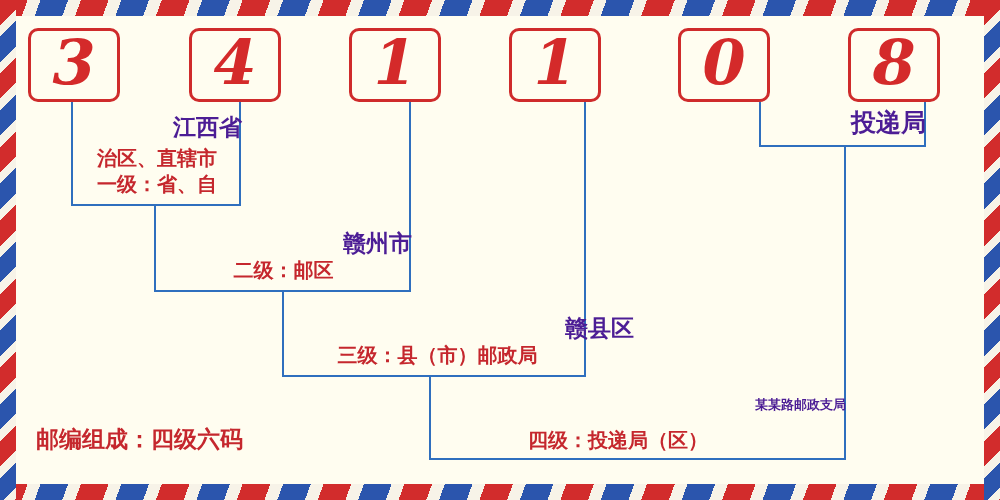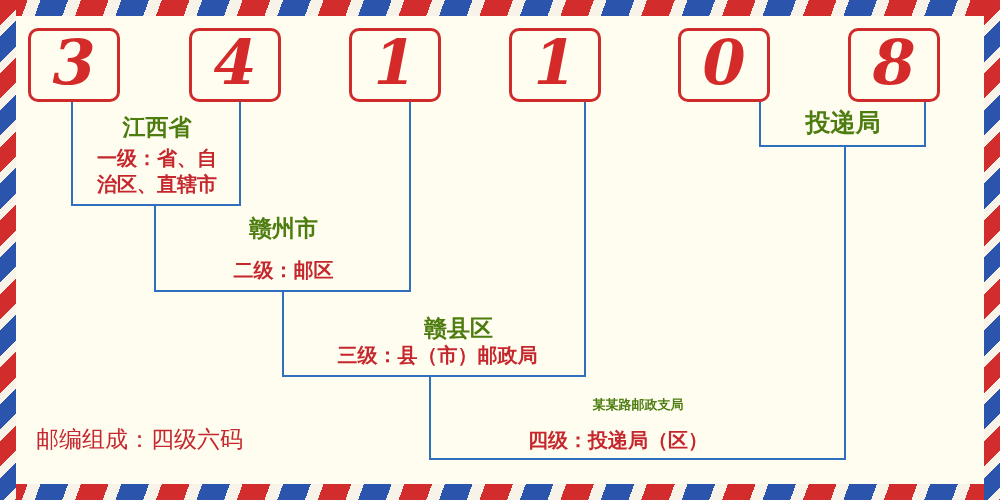--- a/index.html
+++ b/index.html
@@ -43,30 +43,30 @@
     transform:translateY(-2px);
   }
 
   
   .vline,.hline{position:absolute;background:#2f6fbe;}
   .vline{width:2px;}
   .hline{height:2px;}
 
   
   .place{
-    position:absolute;text-align:center;
-    color:#4d7c0f;font-weight:bold;font-size:23px;
+    position:absolute;text-align:right;
+    color:#4c1d95;font-weight:bold;font-size:23px;
   }
   .desc{
     position:absolute;text-align:center;
     color:#c5272d;font-weight:bold;font-size:20px;line-height:1.3;
   }
   .footer-note{
     position:absolute;left:36px;top:424px;
-    color:#c5272d;font-weight:normal;font-size:23px;
+    color:#c5272d;font-weight:bold;font-size:23px;
   }
 </style>
 </head>
 <body>
 
 <div class="canvas">
 
   <div class="strip h top"></div>
   <div class="strip h bottom"></div>
   <div class="strip v left"></div>
@@ -106,25 +106,25 @@
   <div class="vline" style="left:759px;top:102px;height:45px"></div>
   <div class="vline" style="left:924px;top:102px;height:45px"></div>
   <div class="hline" style="left:759px;top:145px;width:167px"></div>
 
   <div class="vline" style="left:429px;top:375px;height:85px"></div>
   <div class="vline" style="left:844px;top:145px;height:315px"></div>
   <div class="hline" style="left:429px;top:458px;width:417px"></div>
 
   <div class="place" style="left:72px;top:112px;width:170px">江西省</div>
   <div class="desc" style="left:58px;top:145px;width:198px">
+    <div>治区、直辖市</div>
     <div>一级：省、自</div>
-    <div>治区、直辖市</div>
   </div>
 
-  <div class="place" style="left:155px;top:213px;width:257px">赣州市</div>
+  <div class="place" style="left:155px;top:228px;width:257px">赣州市</div>
   <div class="desc" style="left:155px;top:257px;width:257px">二级：邮区</div>
 
   <div class="place" style="left:283px;top:313px;width:351px">赣县区</div>
   <div class="desc" style="left:283px;top:342px;width:309px">三级：县（市）邮政局</div>
 
   <div class="place" style="left:430px;top:396px;width:416px;font-size:13px">某某路邮政支局</div>
   <div class="desc" style="left:430px;top:427px;width:376px">四级：投递局（区）</div>
 
   <div class="place" style="left:760px;top:106px;width:166px;font-size:25px">投递局</div>
 

